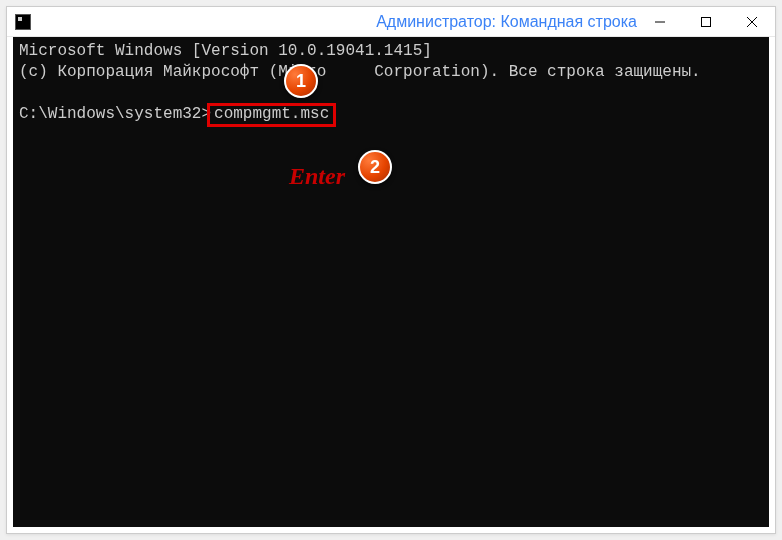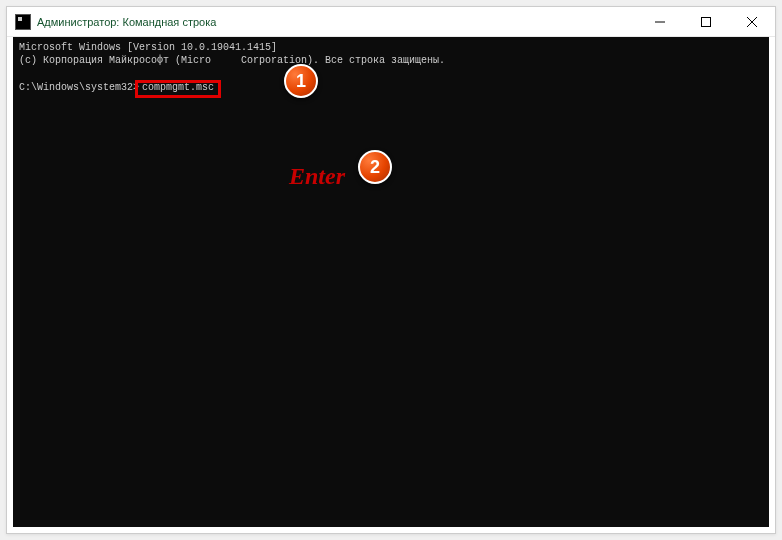--- a/index.html
+++ b/index.html
@@ -38,46 +38,47 @@
     position: relative;
   }
   .title-icon::after {
     content: "";
     position: absolute;
     left: 2px; top: 2px;
     width: 4px; height: 4px;
     background: #ccc;
   }
   .title-text {
-    font-size: 11px;
-    color: #14532d;
+    font-size: 16px;
+    color: #3b82f6;
     flex: 1;
     overflow: hidden;
     white-space: nowrap;
+    text-align: right;
   }
   .win-controls { display: flex; height: 100%; }
   .win-btn {
     width: 46px;
     height: 100%;
     display: flex;
     align-items: center;
     justify-content: center;
     color: #000;
   }
   .win-btn svg { display: block; }
   .console-wrap {
     position: absolute;
     left: 6px;
     top: 30px;
     right: 6px;
     bottom: 6px;
     background: #0c0c0c;
     padding: 4px 6px;
     font-family: Consolas, "Courier New", monospace;
-    font-size: 10px;
+    font-size: 16px;
     line-height: 1.3;
     color: #ccc;
     overflow: hidden;
   }
   .console-line { white-space: pre; }
   .command-highlight {
     display: inline-block;
     border: 3px solid #e00000;
     border-radius: 0;
     padding: 0 4px 2px 4px;

